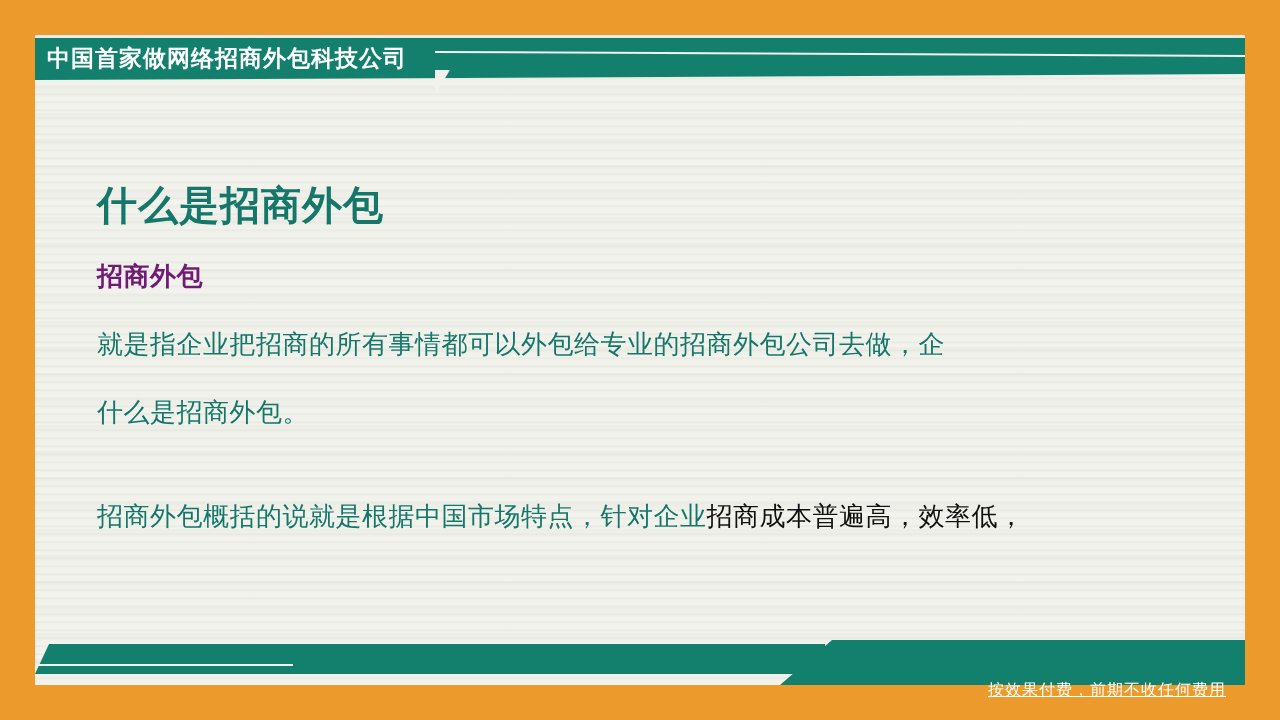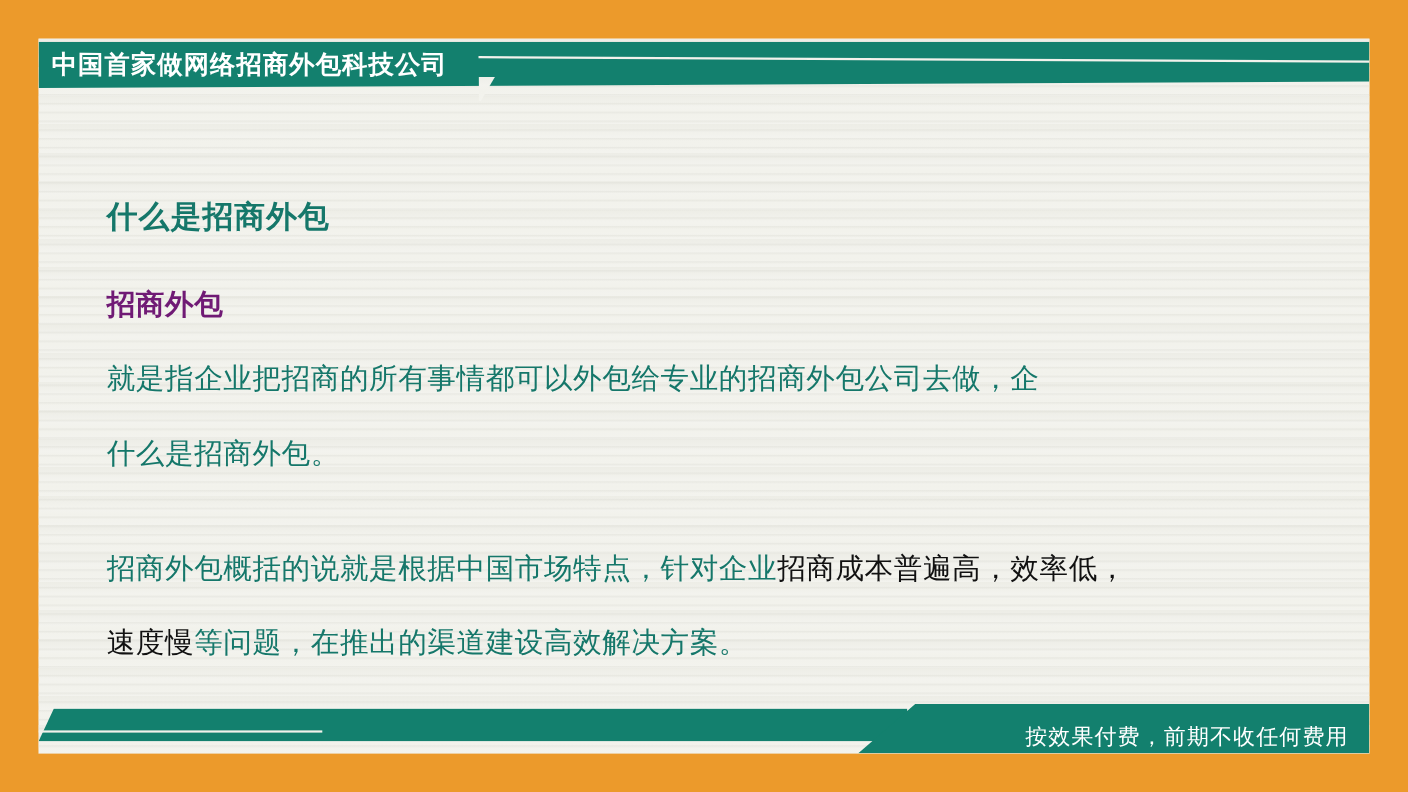--- a/index.html
+++ b/index.html
@@ -107,21 +107,21 @@
     letter-spacing: 1px;
     line-height: 34px;
     white-space: nowrap;
   }
 
   
   .slide-title {
     position: absolute;
     left: 97px;
     top: 178px;
-    font-size: 28px;
+    font-size: 40px;
     font-weight: bold;
     color: #15776A;
     letter-spacing: 1px;
     white-space: nowrap;
   }
 
   .body-block {
     position: absolute;
     left: 97px;
     top: 258px;
@@ -175,25 +175,26 @@
     position: absolute;
     left: 0;
     width: 258px;
     top: 24px;
     height: 2px;
     background: #F2F2EC;
   }
   .footer-text {
     position: absolute;
     right: 54px;
-    top: 656px;
-    font-size: 20px;
+    top: 680px;
+    font-size: 16px;
     color: #ffffff;
     letter-spacing: 1px;
     white-space: nowrap;
+    text-decoration: underline;
   }
 </style>
 </head>
 <body>
 
 <div id="slide">
 
   <div class="paper"></div>
 
   <div class="header-band">
@@ -213,21 +214,20 @@
 
     <div class="para">
       <span class="ln">就是指企业把招商的所有事情都可以外包给专业的招商外包公司去做，企</span>
       <span class="ln">什么是招商外包。</span>
     </div>
 
     <div class="gap"></div>
 
     <div class="para">
       <span class="ln"><span>招商外包概括的说就是根据中国市场特点，针对企业</span><span class="hl-dark">招商成本普遍高，效率低，</span></span>
-      <span class="ln"><span class="hl-dark">速度慢</span><span>等问题，在推出的渠道建设高效解决方案。</span></span>
     </div>
 
   </div>
 
   <div class="footer-band">
     <div class="fb-left"></div>
     <div class="fb-hairline"></div>
     <div class="fb-right"></div>
   </div>
   <div class="footer-text">按效果付费，前期不收任何费用</div>

